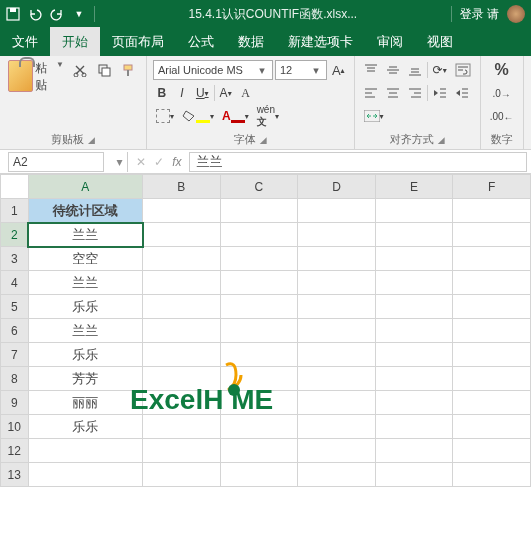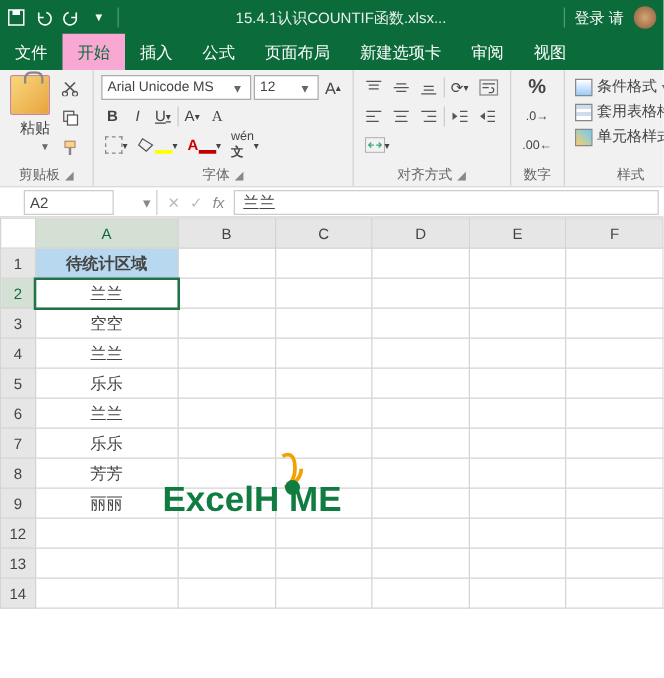--- a/index.html
+++ b/index.html
@@ -5,42 +5,42 @@
 *{box-sizing:border-box;margin:0;padding:0;font-family:"Microsoft YaHei","Segoe UI",sans-serif}
 body{background:#fff;width:531px;height:542px;overflow:hidden;font-size:12px;color:#444}
 .titlebar{background:#0b6b3a;height:28px;display:flex;align-items:center;color:#fff;padding:0 6px;gap:8px}
 .titlebar .icon{width:14px;height:14px;display:flex;align-items:center;justify-content:center}
 .titlebar .sep{width:1px;height:16px;background:rgba(255,255,255,0.3)}
 .titlebar .title{flex:1;text-align:center;font-size:12px;opacity:0.9;overflow:hidden;white-space:nowrap}
 .titlebar .login{font-size:12px}
 .titlebar .avatar{width:18px;height:18px;border-radius:50%;background:radial-gradient(circle,#d4a574,#8b5a3c)}
 .tabs{background:#0b6b3a;height:28px;display:flex;align-items:flex-end;color:#fff}
 .tab{padding:6px 12px 5px;font-size:13px;cursor:pointer}
-.tab.active{background:#f9a8d4;color:#0b6b3a}
+.tab.active{background:#e5e5e5;color:#0b6b3a}
 .ribbon{background:#f1f1f1;border-bottom:1px solid #d4d4d4;height:94px;display:flex}
 .group{border-right:1px solid #d4d4d4;padding:2px 6px 0;display:flex;flex-direction:column;position:relative}
 .group-label{text-align:center;font-size:11px;color:#666;padding:2px 0;display:flex;align-items:center;justify-content:center;gap:4px}
 .group-body{flex:1;display:flex;gap:2px}
-.clip-col{display:flex;flex-direction:column;align-items:flex-end;gap:2px;padding:2px}
+.clip-col{display:flex;flex-direction:row;align-items:flex-start;gap:2px;padding:2px}
 .clip-icon{width:32px;height:32px;background:linear-gradient(135deg,#f9d77e,#e8a33d);border:1px solid #c88;border-radius:2px;position:relative}
 .clip-icon:before{content:"";position:absolute;top:-4px;left:10px;width:12px;height:8px;border:2px solid #888;border-bottom:none;border-radius:6px 6px 0 0}
 .btn-row{display:flex;gap:2px;align-items:center}
 .rbtn{min-width:18px;height:20px;display:flex;align-items:center;justify-content:center;border:1px solid transparent;cursor:pointer;font-size:12px;padding:0 2px}
 .font-combo{height:20px;border:1px solid #ababab;background:#fff;font-size:11px;padding:0 4px;display:flex;align-items:center}
 .fname{width:98px;overflow:hidden;white-space:nowrap}
 .fsize{width:30px}
 .dd{width:12px;text-align:center;color:#666}
 .underline{text-decoration:underline}
 .colorbar{display:inline-block;width:14px;height:3px;position:relative;top:5px}
 .styles-col{display:flex;flex-direction:column;gap:1px;padding:2px 0}
 .style-item{display:flex;align-items:center;gap:4px;font-size:12px;padding:1px 2px;cursor:pointer;white-space:nowrap}
 .sq{width:14px;height:14px;border:1px solid #888;display:inline-block}
 .launch{font-size:9px;color:#888;cursor:pointer}
 .fbar{height:24px;border-bottom:1px solid #d4d4d4;display:flex;align-items:center;background:#fff}
-.namebox{width:72px;height:20px;border:1px solid #ccc;margin:0 19px;padding:0 4px;display:flex;align-items:center;font-size:12px}
+.namebox{width:96px;height:20px;border:1px solid #ccc;margin:0 8px;padding:0 4px;display:flex;align-items:center;font-size:12px}
 .fbar .dd2{width:16px;text-align:center;color:#888;border-right:1px solid #ccc;height:20px;line-height:20px}
 .fx-btns{display:flex;gap:8px;padding:0 8px;color:#888}
 .fx-input{flex:1;border:1px solid #ccc;height:20px;padding:0 6px;font-size:13px;display:flex;align-items:center;margin-right:4px}
 .grid-area{position:relative;height:368px;overflow:hidden}
 table.sheet{border-collapse:collapse;table-layout:fixed}
 .sheet th,.sheet td{border:1px solid #d4d4d4;height:24px;font-size:13px;font-weight:normal;text-align:center;background:#fff}
 .sheet .ch{background:#e6e6e6;color:#444;font-size:12px;height:20px}
 .sheet .rh{background:#e6e6e6;width:28px;font-size:12px}
 .sheet .ch.sel,.sheet .rh.sel{background:#d3e0d3;color:#0b6b3a}
 .corner{background:#e6e6e6;width:28px;height:20px}
@@ -78,23 +78,23 @@
   <span class="sep"></span>
   <span class="title">15.4.1认识COUNTIF函数.xlsx...</span>
   <span class="sep"></span>
   <span class="login">登录 请</span>
   <span class="avatar"></span>
 </div>
 
 <div class="tabs">
   <div class="tab">文件</div>
   <div class="tab active">开始</div>
-  <div class="tab">插入</div>
+  <div class="tab">页面布局</div>
   <div class="tab">公式</div>
-  <div class="tab">页面布局</div>
+  <div class="tab">数据</div>
   <div class="tab">新建选项卡</div>
   <div class="tab">审阅</div>
   <div class="tab">视图</div>
 </div>
 
 <div class="ribbon">
 
   <div class="group">
     <div class="group-body">
       <div class="clip-col">
@@ -412,39 +412,39 @@
   <tr>
           <th class="rh">9</th>
           <td>丽丽</td>
           <td></td>
           <td></td>
           <td></td>
           <td></td>
           <td></td>
         </tr>
   <tr>
+          <th class="rh">10</th>
+          <td>乐乐</td>
+          <td></td>
+          <td></td>
+          <td></td>
+          <td></td>
+          <td></td>
+        </tr>
+  <tr>
           <th class="rh">12</th>
           <td></td>
           <td></td>
           <td></td>
           <td></td>
           <td></td>
           <td></td>
         </tr>
   <tr>
           <th class="rh">13</th>
-          <td></td>
-          <td></td>
-          <td></td>
-          <td></td>
-          <td></td>
-          <td></td>
-        </tr>
-  <tr>
-          <th class="rh">14</th>
           <td></td>
           <td></td>
           <td></td>
           <td></td>
           <td></td>
           <td></td>
         </tr>
 </tbody>
     </table>
 <div class="wmicon">

